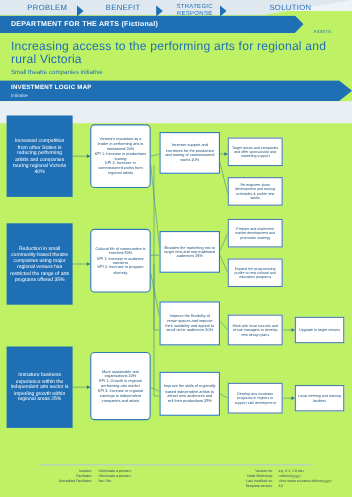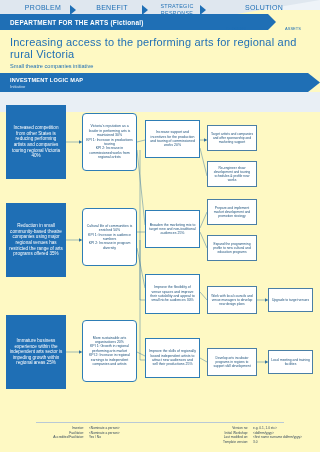--- a/index.html
+++ b/index.html
@@ -2,21 +2,21 @@
 <html><head>
 <meta charset="utf-8">
 <style>
   * { box-sizing: border-box; margin: 0; padding: 0; }
   html, body {
     width: 320px; height: 452px;
     font-family: "Liberation Sans", sans-serif;
     background: #ffffff;
     overflow: hidden;
   }
-  .page { position: relative; width: 320px; height: 452px; background: #fef9c3; }
+  .page { position: relative; width: 320px; height: 452px; background: #bef264; }
 
   
   .top-strip {
     position: absolute; top: 0; left: 0; width: 320px; height: 14px;
     background: #dfe7ef;
     clip-path: polygon(0 0, 320px 0, 320px 0, 237px 14px, 0 14px);
   }
   .top-strip2 {
     position: absolute; top: 0; left: 0; width: 320px; height: 10px;
     background: #eef3f8;

